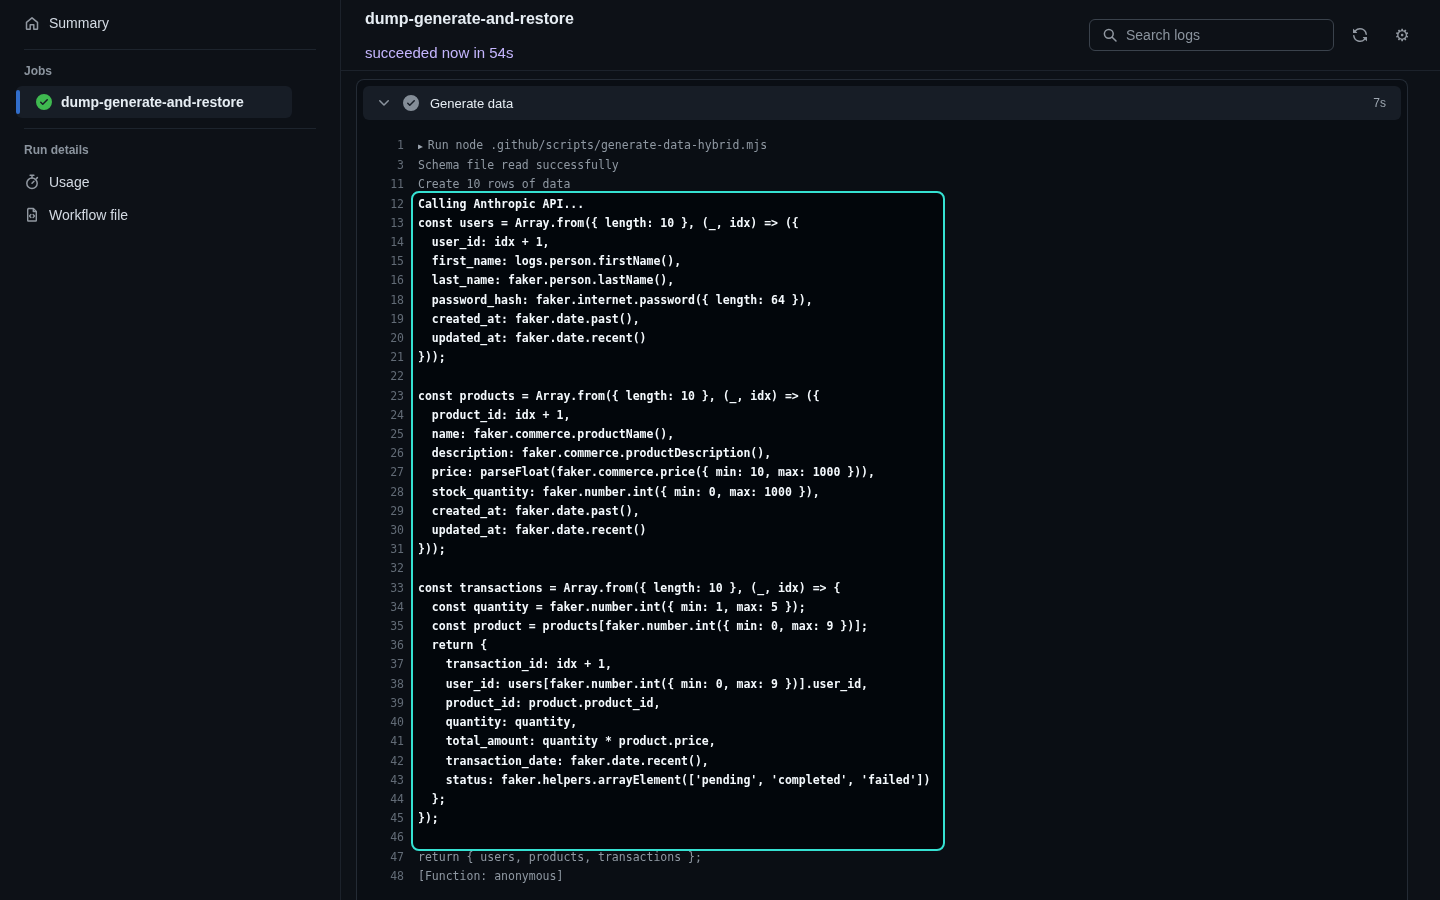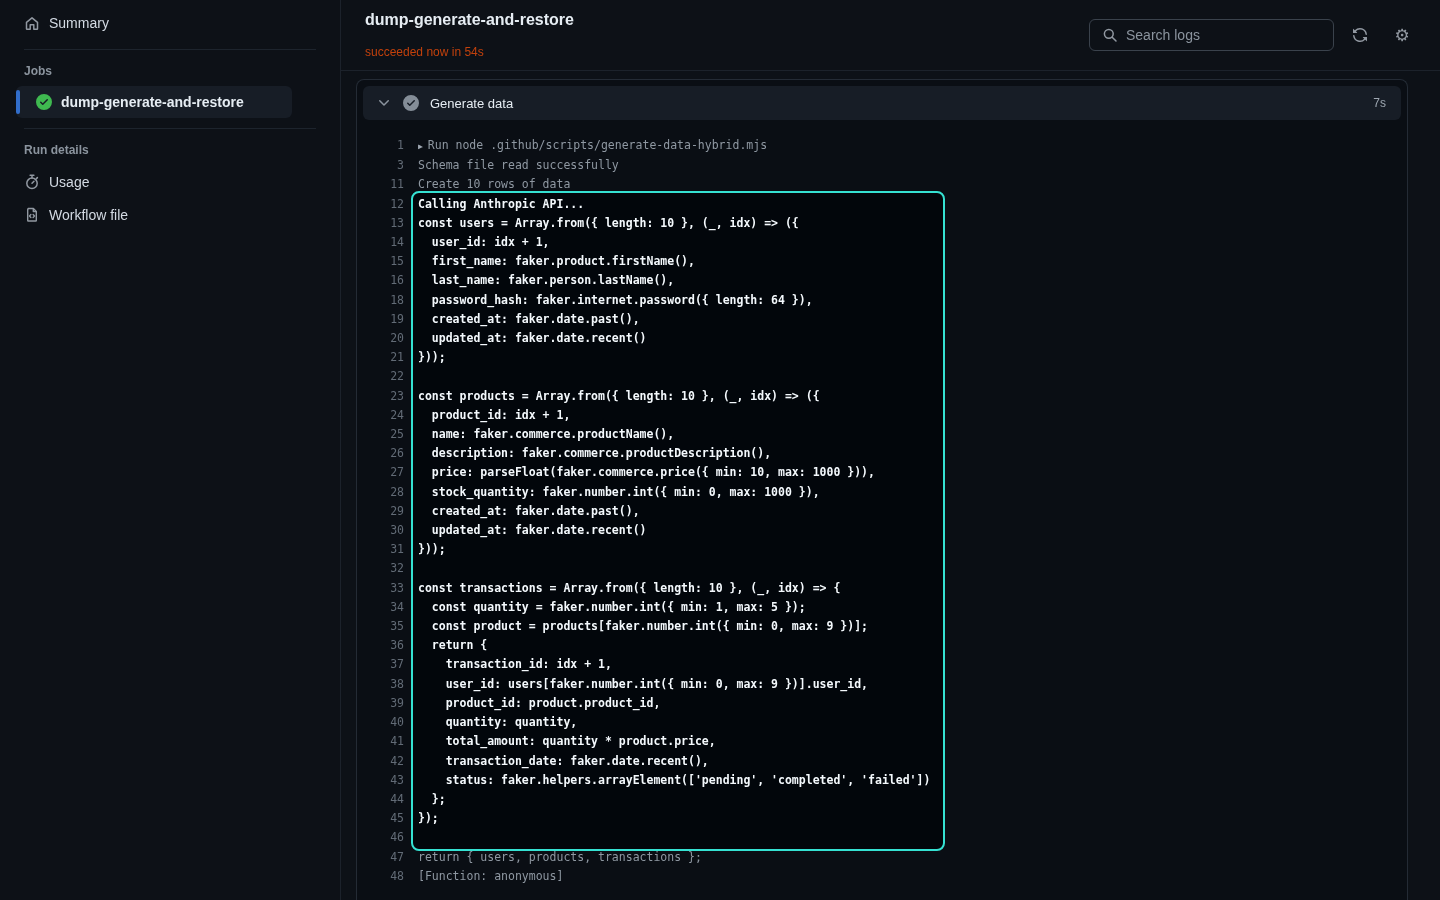--- a/index.html
+++ b/index.html
@@ -46,21 +46,21 @@
 
   
   .main { flex:1; display:flex; flex-direction:column; height:100%; min-width:0; }
   .main-header {
     height:71px; flex:0 0 71px;
     display:flex; align-items:center; justify-content:space-between;
     padding:0 22px 0 24px;
     border-bottom:1px solid #1c222b;
   }
   .title-block h1 { font-size:16px; font-weight:700; color:#e6edf3; }
-  .subtitle { font-size:12px; color:#c2410c; margin-top:16px; }
+  .subtitle { font-size:15px; color:#c4b5fd; margin-top:16px; }
   .header-actions { display:flex; align-items:flex-start; gap:10px; }
   .search-box {
     display:flex; align-items:center; gap:8px;
     width:245px; height:32px; padding:0 12px;
     border:1px solid #3a424c; border-radius:6px; background:transparent;
   }
   .search-box input {
     flex:1; background:transparent; border:none; outline:none;
     font-size:14px; color:#e6edf3; font-family:"Liberation Sans", sans-serif;
   }
@@ -193,21 +193,21 @@
       </div>
 
       <div class="log-lines" id="log-lines">
         <div class="hl-box" id="hl-box" style="top: 65px; height: 660px;"></div>
       <div class="log-row"><span class="gutter">1</span><span class="code"><span class="arrow">▶</span><span>Run node .github/scripts/generate-data-hybrid.mjs</span></span></div>
           <div class="log-row"><span class="gutter">3</span><span class="code"><span>Schema file read successfully</span></span></div>
           <div class="log-row"><span class="gutter">11</span><span class="code"><span>Create 10 rows of data</span></span></div>
           <div class="log-row hl"><span class="gutter">12</span><span class="code"><span>Calling Anthropic API...</span></span></div>
           <div class="log-row hl"><span class="gutter">13</span><span class="code"><span>const users = Array.from({ length: 10 }, (_, idx) =&gt; ({</span></span></div>
           <div class="log-row hl"><span class="gutter">14</span><span class="code"><span>  user_id: idx + 1,</span></span></div>
-          <div class="log-row hl"><span class="gutter">15</span><span class="code"><span>  first_name: faker.product.firstName(),</span></span></div>
+          <div class="log-row hl"><span class="gutter">15</span><span class="code"><span>  first_name: logs.person.firstName(),</span></span></div>
           <div class="log-row hl"><span class="gutter">16</span><span class="code"><span>  last_name: faker.person.lastName(),</span></span></div>
           <div class="log-row hl"><span class="gutter">18</span><span class="code"><span>  password_hash: faker.internet.password({ length: 64 }),</span></span></div>
           <div class="log-row hl"><span class="gutter">19</span><span class="code"><span>  created_at: faker.date.past(),</span></span></div>
           <div class="log-row hl"><span class="gutter">20</span><span class="code"><span>  updated_at: faker.date.recent()</span></span></div>
           <div class="log-row hl"><span class="gutter">21</span><span class="code"><span>}));</span></span></div>
           <div class="log-row hl"><span class="gutter">22</span><span class="code"><span></span></span></div>
           <div class="log-row hl"><span class="gutter">23</span><span class="code"><span>const products = Array.from({ length: 10 }, (_, idx) =&gt; ({</span></span></div>
           <div class="log-row hl"><span class="gutter">24</span><span class="code"><span>  product_id: idx + 1,</span></span></div>
           <div class="log-row hl"><span class="gutter">25</span><span class="code"><span>  name: faker.commerce.productName(),</span></span></div>
           <div class="log-row hl"><span class="gutter">26</span><span class="code"><span>  description: faker.commerce.productDescription(),</span></span></div>

